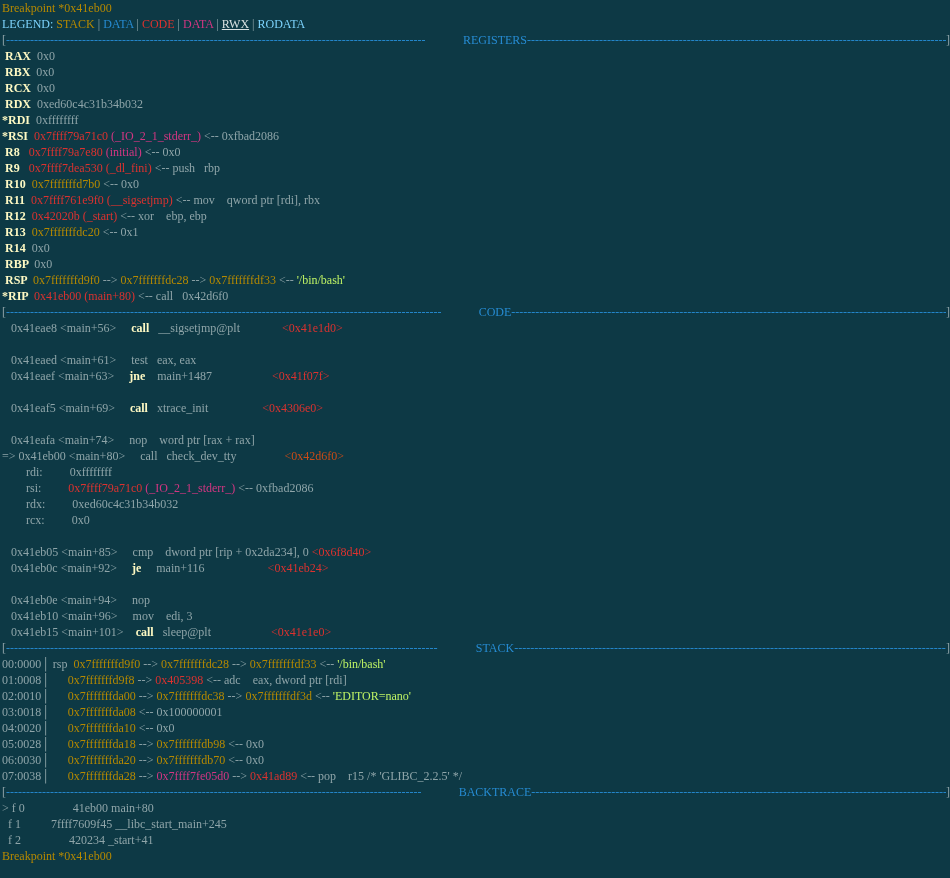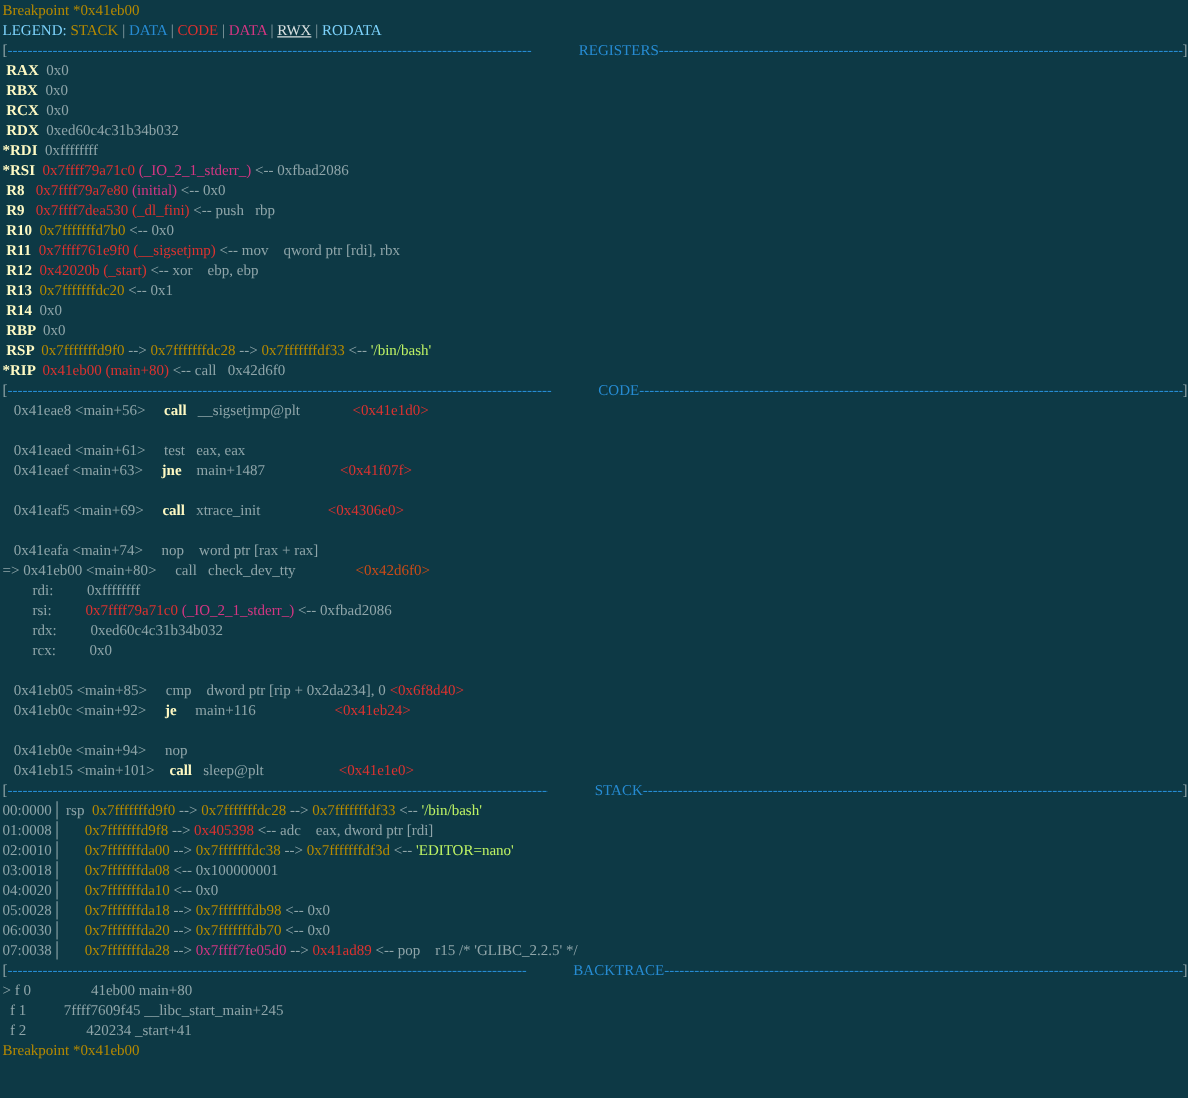--- a/index.html
+++ b/index.html
@@ -63,20 +63,21 @@
     <div class="line"><span class="c-d">=&gt; 0x41eb00 &lt;main+80&gt;     call   check_dev_tty                </span><span class="c-o">&lt;0x42d6f0&gt;</span></div>
     <div class="line"><span class="c-d">        rdi:         0xffffffff</span></div>
     <div class="line"><span class="c-d">        rsi:         </span><span class="c-r">0x7ffff79a71c0</span><span class="c-d"> </span><span class="c-m">(_IO_2_1_stderr_)</span><span class="c-d"> &lt;-- 0xfbad2086</span></div>
     <div class="line"><span class="c-d">        rdx:         0xed60c4c31b34b032</span></div>
     <div class="line"><span class="c-d">        rcx:         0x0</span></div>
     <div class="line">&nbsp;</div>
     <div class="line"><span class="c-d">   0x41eb05 &lt;main+85&gt;     cmp    dword ptr [rip + 0x2da234], 0 </span><span class="c-r">&lt;0x6f8d40&gt;</span></div>
     <div class="line"><span class="c-d">   0x41eb0c &lt;main+92&gt;     </span><span class="c-wb">je</span><span class="c-d">     main+116                     </span><span class="c-r">&lt;0x41eb24&gt;</span></div>
     <div class="line">&nbsp;</div>
     <div class="line"><span class="c-d">   0x41eb0e &lt;main+94&gt;     nop</span></div>
+    <div class="line"><span class="c-d">   0x41eb10 &lt;main+96&gt;     mov    edi, 3</span></div>
     <div class="line"><span class="c-d">   0x41eb15 &lt;main+101&gt;    </span><span class="c-wb">call</span><span class="c-d">   sleep@plt                    </span><span class="c-r">&lt;0x41e1e0&gt;</span></div>
     <div class="line sep"><span class="c-d">[</span><span class="dash">------------------------------------------------------------------------------------------------------------------------------------------------------------------------------------------------------------------------------------------------------------------------------------------------------------</span><span class="seplabel">STACK</span><span class="dash">------------------------------------------------------------------------------------------------------------------------------------------------------------------------------------------------------------------------------------------------------------------------------------------------------------</span><span class="c-d">]</span></div>
     <div class="line"><span class="c-d">00:0000│ rsp  </span><span class="c-y">0x7fffffffd9f0</span><span class="c-d"> --&gt; </span><span class="c-y">0x7fffffffdc28</span><span class="c-d"> --&gt; </span><span class="c-y">0x7fffffffdf33</span><span class="c-d"> &lt;-- </span><span class="c-s">'/bin/bash'</span></div>
     <div class="line"><span class="c-d">01:0008│      </span><span class="c-y">0x7fffffffd9f8</span><span class="c-d"> --&gt; </span><span class="c-r">0x405398</span><span class="c-d"> &lt;-- adc    eax, dword ptr [rdi]</span></div>
     <div class="line"><span class="c-d">02:0010│      </span><span class="c-y">0x7fffffffda00</span><span class="c-d"> --&gt; </span><span class="c-y">0x7fffffffdc38</span><span class="c-d"> --&gt; </span><span class="c-y">0x7fffffffdf3d</span><span class="c-d"> &lt;-- </span><span class="c-s">'EDITOR=nano'</span></div>
     <div class="line"><span class="c-d">03:0018│      </span><span class="c-y">0x7fffffffda08</span><span class="c-d"> &lt;-- 0x100000001</span></div>
     <div class="line"><span class="c-d">04:0020│      </span><span class="c-y">0x7fffffffda10</span><span class="c-d"> &lt;-- 0x0</span></div>
     <div class="line"><span class="c-d">05:0028│      </span><span class="c-y">0x7fffffffda18</span><span class="c-d"> --&gt; </span><span class="c-y">0x7fffffffdb98</span><span class="c-d"> &lt;-- 0x0</span></div>
     <div class="line"><span class="c-d">06:0030│      </span><span class="c-y">0x7fffffffda20</span><span class="c-d"> --&gt; </span><span class="c-y">0x7fffffffdb70</span><span class="c-d"> &lt;-- 0x0</span></div>
     <div class="line"><span class="c-d">07:0038│      </span><span class="c-y">0x7fffffffda28</span><span class="c-d"> --&gt; </span><span class="c-m">0x7ffff7fe05d0</span><span class="c-d"> --&gt; </span><span class="c-r">0x41ad89</span><span class="c-d"> &lt;-- pop    r15 /* 'GLIBC_2.2.5' */</span></div>

